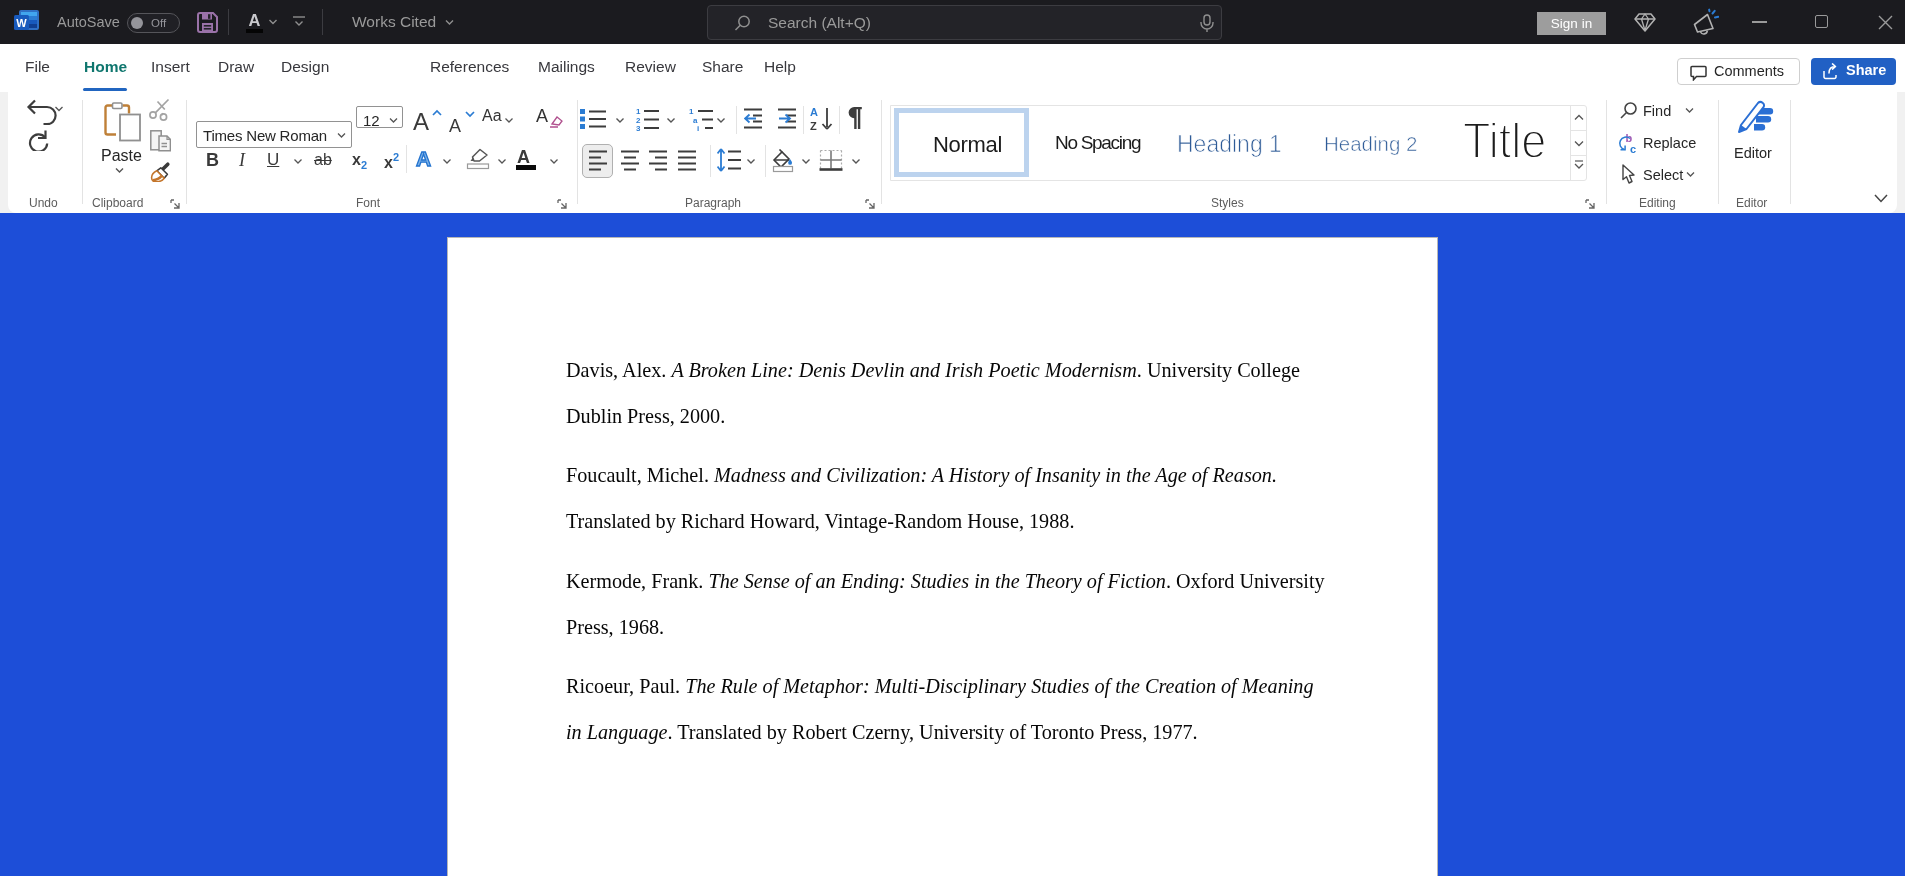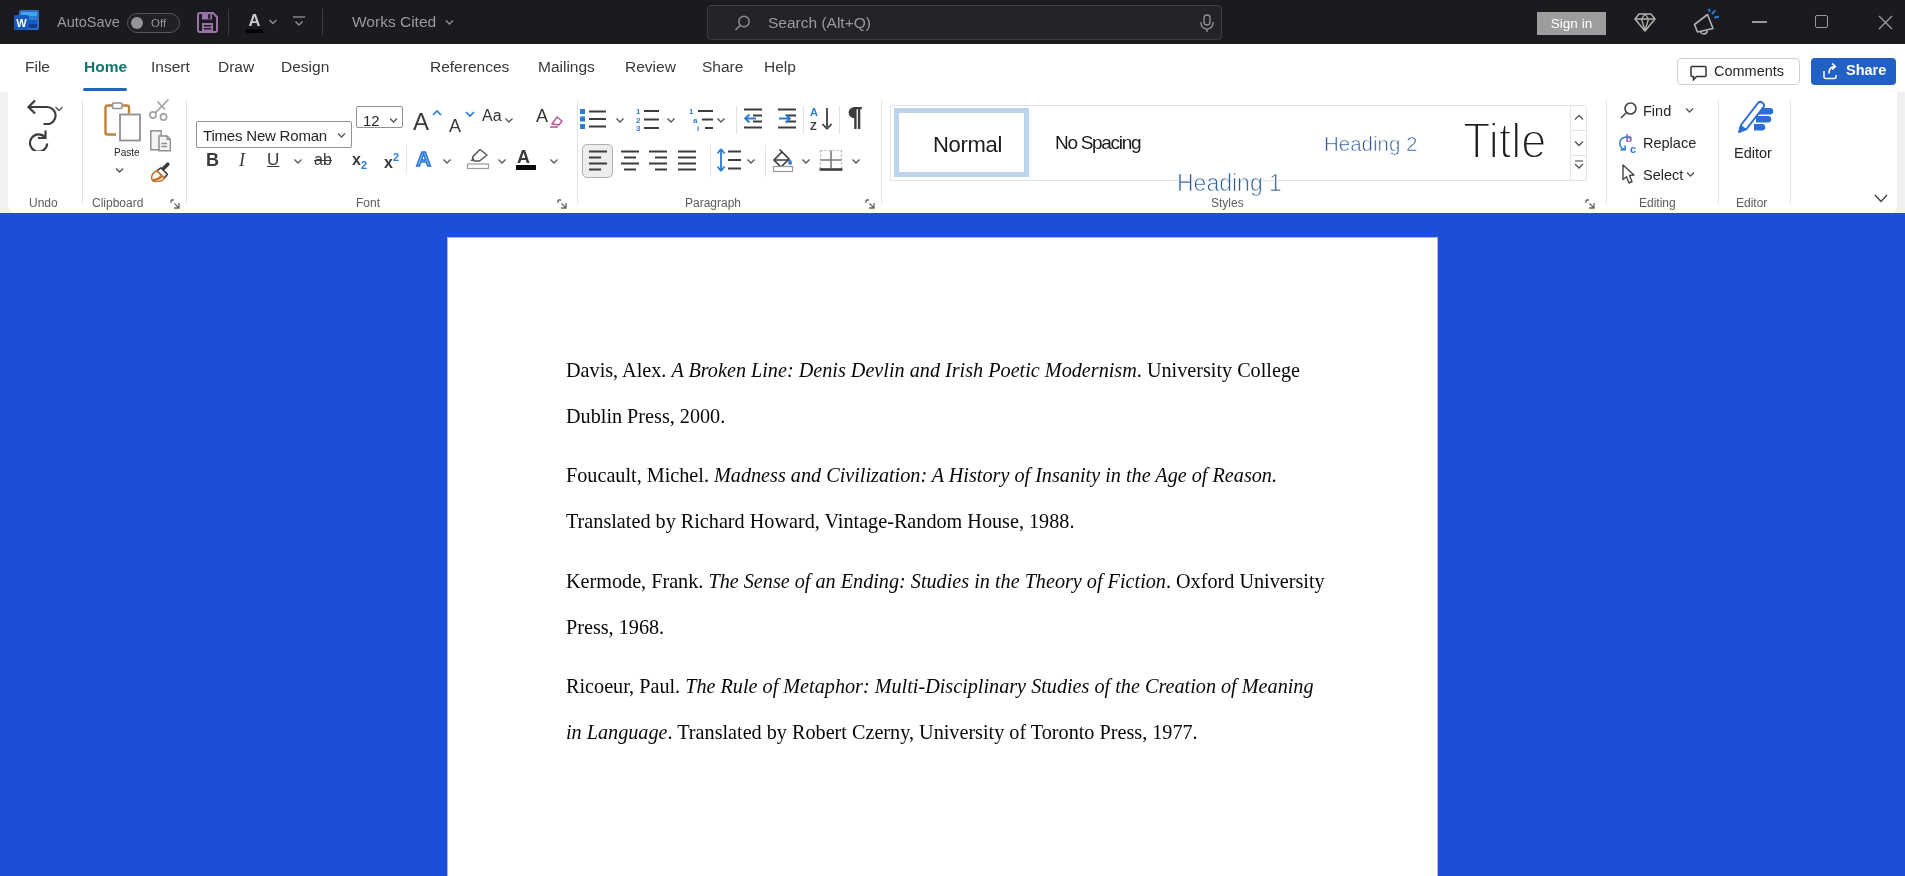--- a/index.html
+++ b/index.html
@@ -161,21 +161,21 @@
     <path d="M19.2 9.5 a8.6 8.6 0 1 0 2 6" stroke="#3d3d3d" stroke-width="2.2" fill="none"></path>
   </svg>
   <span class="glabel" style="left:29px;">Undo</span>
   <div class="rdiv" style="left:82px;"></div>
 
   <svg class="ic" style="left:103px;top:10px;" width="39" height="40" viewBox="0 0 39 40">
     <path d="M9 3.5 h-4.5 a2 2 0 0 0 -2 2 v25 a2 2 0 0 0 2 2 h8.5 M19.5 3.5 h4.5 a2 2 0 0 1 2 2 v6" stroke="#bf8038" stroke-width="2.4" fill="none"></path>
     <rect x="9.5" y="1" width="9.5" height="5.5" rx="1.2" fill="#fff" stroke="#909090" stroke-width="1.6"></rect>
     <rect x="17" y="12.5" width="20" height="26" fill="#fff" stroke="#909090" stroke-width="1.8"></rect>
   </svg>
-  <span class="abs" style="left:114px;top:55px;font-size:10px;color:#262626;">Paste</span>
+  <span class="abs" style="left:101px;top:55px;font-size:16px;color:#262626;">Paste</span>
   <svg class="ic" style="left:114px;top:74px;" width="11" height="9" viewBox="0 0 11 9">
         <path d="M2 2.5 L5.5 6 L9 2.5" stroke="#555" stroke-width="1.4" fill="none"></path>
       </svg>
 
   <svg class="ic" style="left:149px;top:6px;" width="24" height="23" viewBox="0 0 24 23">
     <g stroke="#a3a3a3" stroke-width="1.7" fill="none">
       <circle cx="4" cy="17" r="3.1"></circle>
           <circle cx="14.5" cy="19" r="3.1"></circle>
       <path d="M6.3 14.8 L19.5 1.5 M8.5 3.5 L15.8 11.5 M12.5 17.2 L14.2 15.2"></path>
     </g>
@@ -390,21 +390,21 @@
   <span class="glabel" style="left:685px;">Paragraph</span>
   <svg class="ic" style="left:864px;top:106px;" width="12" height="12" viewBox="0 0 12 12">
     <path d="M2 2 h3 M2 2 v3 M10 5 v5 h-5 M10 10 l-4.5-4.5" stroke="#666" stroke-width="1.3" fill="none"></path>
   </svg>
   <div class="rdiv" style="left:881px;"></div>
 
   <div class="abs" style="left:890px;top:13px;width:697px;height:76px;border:1px solid #e4e4e4;background:#fff;border-radius:0 3px 3px 0;"></div>
   <div class="abs" style="left:894px;top:16px;width:135px;height:69px;border:5px solid #bcd3ee;background:#fff;"></div>
   <span class="abs" style="left:933px;top:40px;font-size:22px;letter-spacing:-0.3px;color:#1c1c1c;">Normal</span>
   <span class="abs" style="left:1055px;top:40px;font-size:19px;letter-spacing:-1.3px;color:#1c1c1c;">No Spacing</span>
-  <span class="abs" style="left:1177px;top:39px;font-size:23px;color:#2e5b97;margin-top:39px;-webkit-text-stroke:0.7px #fff;">Heading 1</span>
+  <span class="abs" style="left:1177px;top:39px;font-size:23px;color:#2e5b97;-webkit-text-stroke:0.7px #fff;">Heading 1</span>
   <span class="abs" style="left:1324px;top:40px;font-size:20.5px;color:#2e5b97;-webkit-text-stroke:0.6px #fff;">Heading 2</span>
   <span class="abs" style="left:1463px;top:20px;font-size:50px;color:#1c1c1c;font-weight:400;-webkit-text-stroke:1.9px #fff;transform:scaleX(0.9);transform-origin:0 0;">Title</span>
   <div class="abs" style="left:1570px;top:13px;width:17px;height:76px;border-left:1px solid #e4e4e4;"></div>
   <svg class="ic" style="left:1573px;top:21px;" width="12" height="9" viewBox="0 0 12 9">
         <path d="M2 6.5 L6 2.5 L10 6.5" stroke="#555" stroke-width="1.3" fill="none"></path>
       </svg>
   <svg class="ic" style="left:1573px;top:47px;" width="12" height="9" viewBox="0 0 12 9">
         <path d="M2 2.5 L6 6.5 L10 2.5" stroke="#555" stroke-width="1.3" fill="none"></path>
       </svg>
   <svg class="ic" style="left:1573px;top:67px;" width="12" height="12" viewBox="0 0 12 12">

